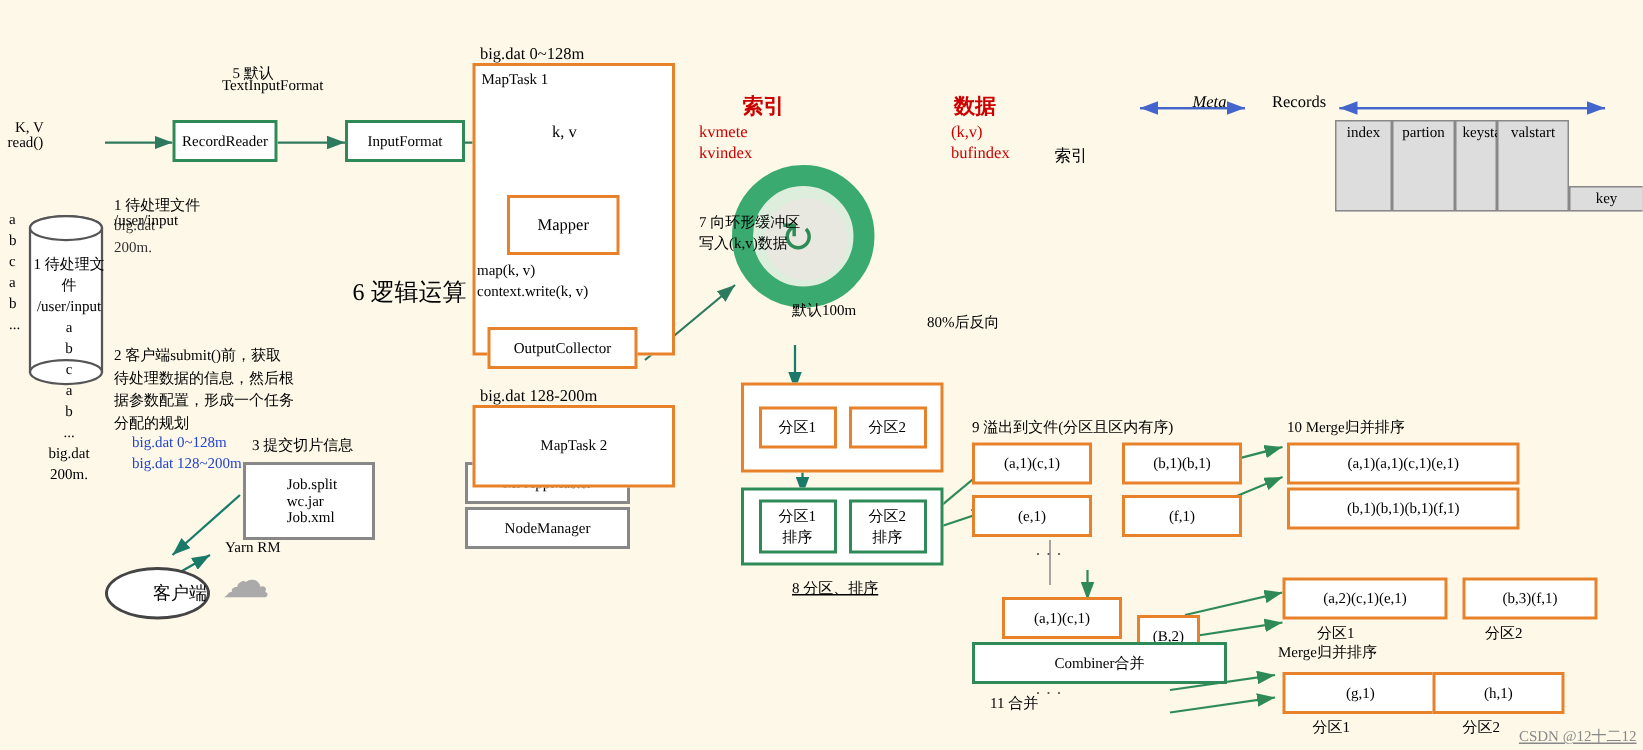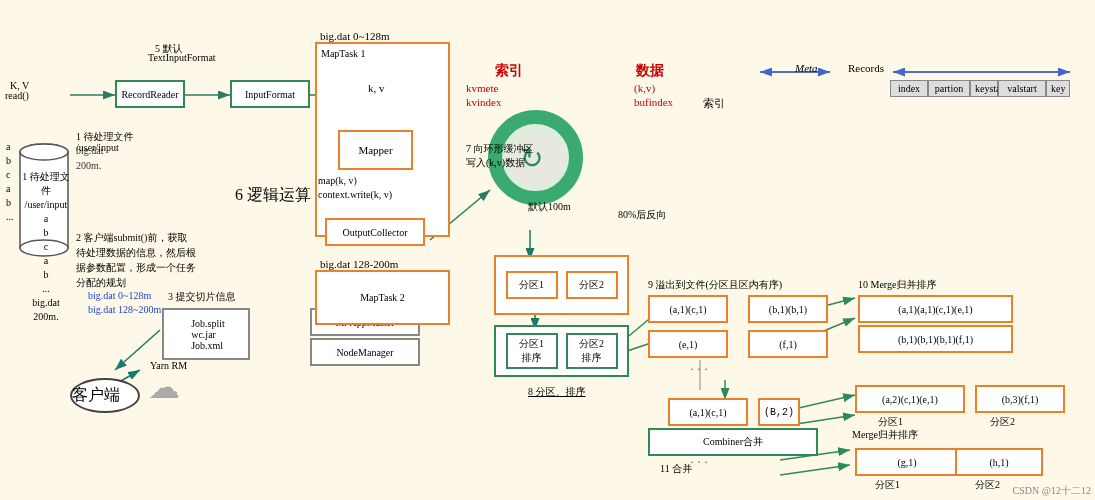--- a/index.html
+++ b/index.html
@@ -52,22 +52,22 @@
       text-align: center;
       background: #ddd;
     }
     .ellipse {
       position: absolute;
       border: 2px solid #444;
       border-radius: 50%;
       background: white;
       display: flex;
       align-items: center;
-      justify-content: flex-start;
-      font-size: 16px;
+      justify-content: flex-end;
+      font-size: 12px;
     }
   </style>
 </head>
 <body>
 
 <div class="diagram">
   <svg class="svg-overlay">
 
     <defs>
       <marker id="arrowhead-dark" markerWidth="8" markerHeight="6" refX="8" refY="3" orient="auto">
@@ -326,21 +326,21 @@
   <div class="box box-orange" style="left:858px;top:295px;width:155px;height:28px;font-size:10px;">
     <span>(a,1)(a,1)(c,1)(e,1)</span>
   </div>
   <div class="box box-orange" style="left:858px;top:325px;width:155px;height:28px;font-size:10px;">
     <span>(b,1)(b,1)(b,1)(f,1)</span>
   </div>
 
   <div class="box box-orange" style="left:668px;top:398px;width:80px;height:28px;font-size:10px;">
     <span>(a,1)(c,1)</span>
   </div>
-  <div class="box box-orange" style="left:758px;top:398px;width:42px;height:28px;font-size:10px;font-family:Liberation Mono, monospace;">
+  <div class="box box-orange" style="left:758px;top:410px;width:42px;height:28px;font-size:10px;">
     <span>(B,2)</span>
   </div>
 
   <div class="box box-green" style="left:648px;top:428px;width:170px;height:28px;font-size:10px;">
     <span>Combiner合并</span>
   </div>
 
   <div class="box box-orange" style="left:855px;top:385px;width:110px;height:28px;font-size:10px;">
     <span>(a,2)(c,1)(e,1)</span>
   </div>
@@ -368,20 +368,20 @@
   <div class="label" style="left:690px;top:455px;font-size:12px;color:#555;">· · ·</div>
 
   <div class="label" style="left:795px;top:62px;font-size:11px;font-style:italic;">Meta</div>
   <div class="label" style="left:848px;top:62px;font-size:11px;">Records</div>
 
   <div style="position:absolute;left:890px;top:80px;display:flex;">
     <div class="table-cell-header" style="width:38px;">index</div>
     <div class="table-cell-header" style="width:42px;">partion</div>
     <div class="table-cell-header" style="width:28px;">keystart</div>
     <div class="table-cell-header" style="width:48px;">valstart</div>
-    <div class="table-cell-header" style="width:24px;">key</div>
+    <div class="table-cell-header" style="width:50px;margin-top:44px;">key</div>
 
   </div>
 
   <div class="label" style="left:703px;top:96px;font-size:11px;">索引</div>
 
-  <div class="label" style="right:4px;bottom:2px;font-size:10px;color:#888;">CSDN @12十二12</div>
+  <div class="label" style="right:4px;bottom:2px;font-size:10px;color:#888;text-decoration:underline;">CSDN @12十二12</div>
 </div>
 
 </body></html>

